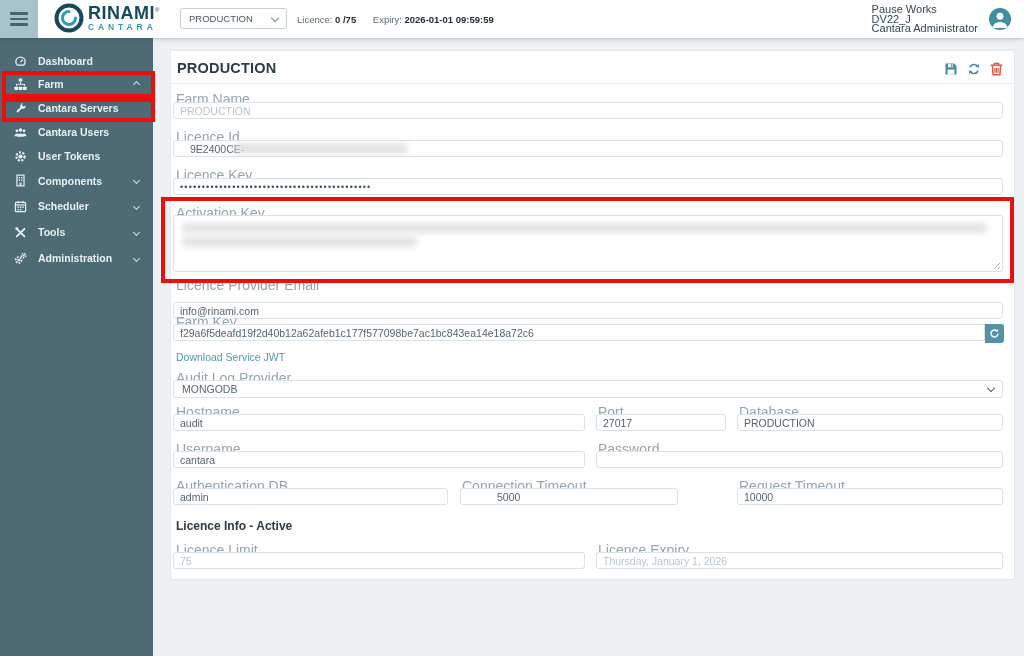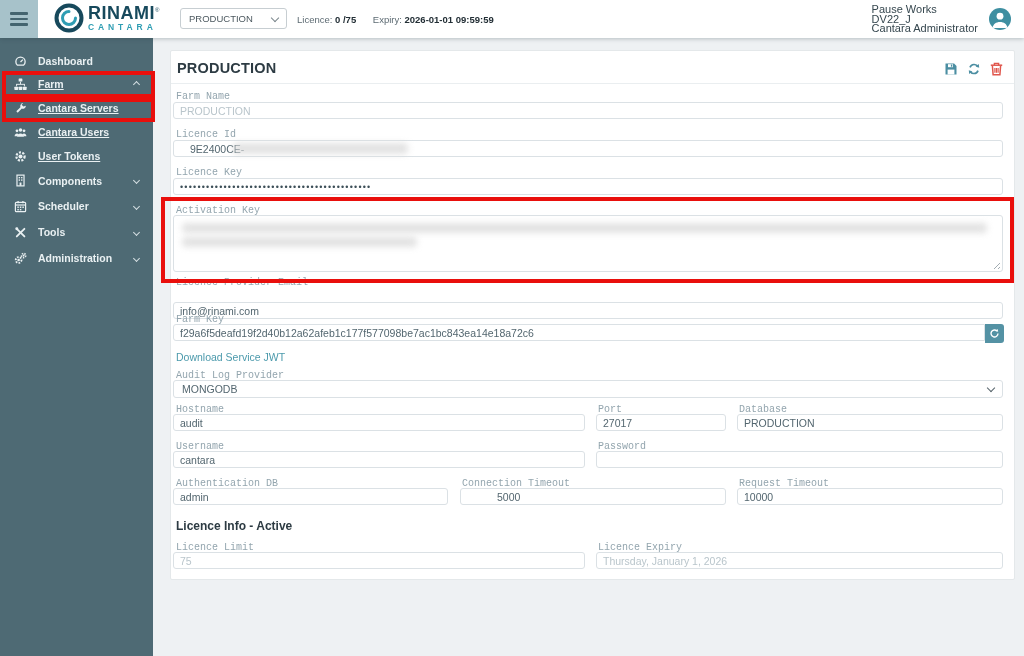--- a/index.html
+++ b/index.html
@@ -27,28 +27,28 @@
   .chev.down { transform:rotate(45deg); }
   .chev.up   { transform:rotate(-135deg); }
 
   
   #sidebar { position:absolute; left:0; top:38px; width:153px; height:618px; background:#4e6a74; padding-top:12px; z-index:5; }
   .nav-item { display:flex; align-items:center; padding-left:13px; color:#e9f0f2; font-size:10.5px; font-weight:700; cursor:pointer; }
   .nav-item .nicon { width:14px; height:14px; margin-right:11px; display:flex; align-items:center; justify-content:center; flex:0 0 14px; }
   .nav-item .chev { color:#d4dfe2; margin-left:auto; margin-right:14px; width:5px; height:5px; }
   .nav-item.sub { padding-left:22px; }
   .nav-item.active { background:#a6cbd4; color:#ffffff; }
-  .h22{height:22px;} .h24{height:24px;text-decoration:underline;} .h25{height:25px;} .h26{height:26px;}
+  .h22{height:22px;} .h24{height:24px;} .h25{height:25px;} .h26{height:26px;}
   #card { position:absolute; left:170px; top:50px; width:845px; height:530px; background:#ffffff; border:1px solid #e4e8ea; border-radius:2px; z-index:2; }
   #card-title { position:absolute; left:6px; top:9px; font-size:14.5px; font-weight:700; color:#2d3b43; letter-spacing:.2px; }
   #card-actions { position:absolute; top:11px; right:11px; display:flex; gap:9px; align-items:center; }
   #card-actions svg { cursor:pointer; }
   #title-divider { position:absolute; left:0; top:32px; width:843px; border-top:1px solid #eaeef0; }
 
-  .f-label { position:absolute; font-size:10px; color:#93a5ae; white-space:nowrap;font-family:Liberation Mono, monospace; }
+  .f-label { position:absolute; font-size:14px; color:#93a5ae; white-space:nowrap; }
   .f-input { position:absolute; height:17px; border:1px solid #dbe1e5; border-radius:3px; font-size:10.5px; color:#53666f; padding:0 6px; background:#fff; font-family:"Liberation Sans",sans-serif; outline:none; }
   .f-input.dis { color:#b9c5cb; }
   .f-select { position:absolute; height:18px; border:1px solid #dbe1e5; border-radius:3px; font-size:10.5px; color:#53666f; background:#fff; display:flex; align-items:center; padding:0 8px; cursor:pointer; }
   .f-select .chev { margin-left:auto; color:#57646b; margin-top:-2px; }
   .f-textarea { position:absolute; border:1px solid #dbe1e5; border-radius:3px; background:#fff; }
   .blur-strip { position:absolute; background:#d9d9d9; border-radius:4px; filter:blur(3px); opacity:.75; }
   .resize-handle { position:absolute; right:2px; bottom:2px; width:9px; height:9px; background:repeating-linear-gradient(135deg, transparent 0 2px, #a2acb2 2px 3px); clip-path:polygon(100% 0, 100% 100%, 0 100%); cursor:nwse-resize; }
   .masked { letter-spacing:1.2px; font-size:9px; color:#3d4f58; }
   #jwt-link { position:absolute; left:5px; top:300px; font-size:10.5px; color:#4c9aac; cursor:pointer; text-decoration:none; }
   #section-heading { position:absolute; left:5px; top:468px; font-size:12px; font-weight:700; color:#2d3b43; }
@@ -300,21 +300,21 @@
 
     <label class="f-label" style="left:5px;top:390px;">Username</label>
     <label class="f-label" style="left:427px;top:390px;">Password</label>
     <input class="f-input" style="left: 2px; top: 400px; width: 412px;" value="cantara">
     <input class="f-input" style="left: 425px; top: 400px; width: 407px;">
 
     <label class="f-label" style="left:5px;top:427px;">Authentication DB</label>
     <label class="f-label" style="left:291px;top:427px;">Connection Timeout</label>
     <label class="f-label" style="left:568px;top:427px;">Request Timeout</label>
     <input class="f-input" style="left: 2px; top: 437px; width: 275px;" value="admin">
-    <input class="f-input" style="left: 289px; top: 437px; width: 266px; padding-left: 36px;" value="5000">
+    <input class="f-input" style="left: 289px; top: 437px; width: 218px; padding-left: 36px;" value="5000">
     <input class="f-input" style="left: 566px; top: 437px; width: 266px;" value="10000">
 
     <div id="section-heading">Licence Info - Active</div>
     <label class="f-label" style="left:5px;top:491px;">Licence Limit</label>
     <label class="f-label" style="left:427px;top:491px;">Licence Expiry</label>
     <input class="f-input dis" style="left: 2px; top: 501px; width: 412px;" disabled="" value="75">
     <input class="f-input dis" style="left: 425px; top: 501px; width: 407px;" disabled="" value="Thursday, January 1, 2026">
   </div>
 
   <div class="anno" id="anno-farm"></div>

